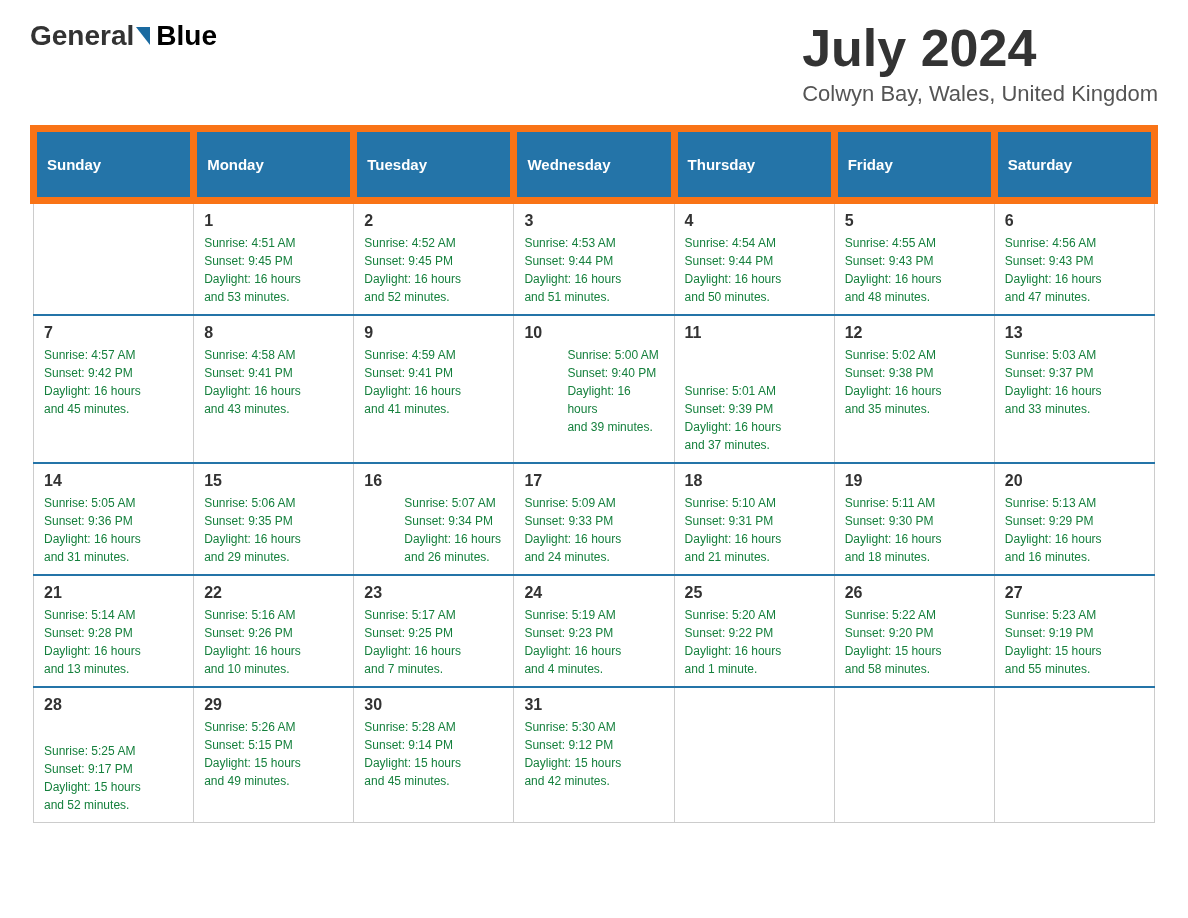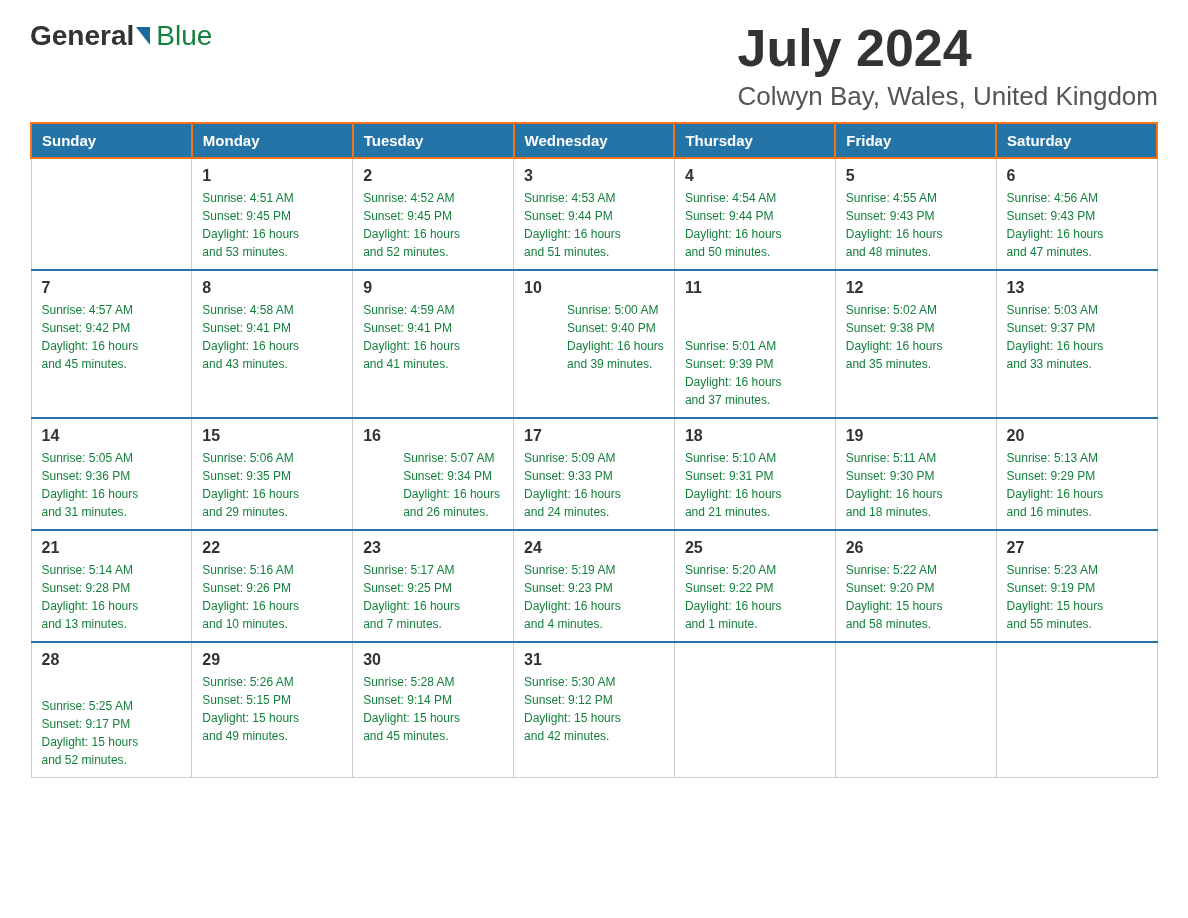--- a/index.html
+++ b/index.html
@@ -8,21 +8,21 @@
       background: #fff;
       color: #333;
       width: 1188px;
       min-height: 918px;
       padding: 20px 30px;
     }
     .header {
       display: flex;
       justify-content: space-between;
       align-items: flex-start;
-      margin-bottom: 10px;
+      margin-bottom: 18px;
     }
     .logo {
       display: flex;
       flex-direction: column;
       align-items: flex-start;
     }
     .logo-text {
       display: flex;
       align-items: center;
       font-size: 28px;
@@ -32,37 +32,37 @@
     .logo-general { color: #333; }
     .logo-arrow {
       width: 0;
       height: 0;
       border-left: 14px solid transparent;
       border-right: 0px solid transparent;
       border-top: 18px solid #1a6aa0;
       margin: 0 2px;
       display: inline-block;
     }
-    .logo-subtitle { color: #15803d; font-size: 28px; font-weight: normal; margin-left: 4px; }
+    .logo-subtitle { color: #000000; font-size: 28px; font-weight: bold; margin-left: 4px; }
     .title-block { text-align: left; }
     .month-title { font-size: 52px; font-weight: bold; color: #333; line-height: 1.1; }
-    .location { font-size: 26px; color: #555; margin-top: 4px; }
+    .location { font-size: 22px; color: #555; margin-top: 4px; }
     .calendar-table {
       width: 100%;
       border-collapse: collapse;
       margin-top: 8px;
     }
     .calendar-table thead tr th {
       background-color: #2474a8;
       color: #fff;
       font-size: 15px;
       font-weight: bold;
-      padding: 8px 10px;
+      padding: 24px 10px;
       text-align: left;
-      border: 2px solid #f97316;
+      border: 7px solid #f97316;
     }
     .calendar-table tbody tr td {
       vertical-align: top;
       padding: 8px 10px;
       border: 1px solid #ccc;
       font-size: 12.5px;
       color: #333;
       width: 14.28%;
       min-height: 100px;
     }

